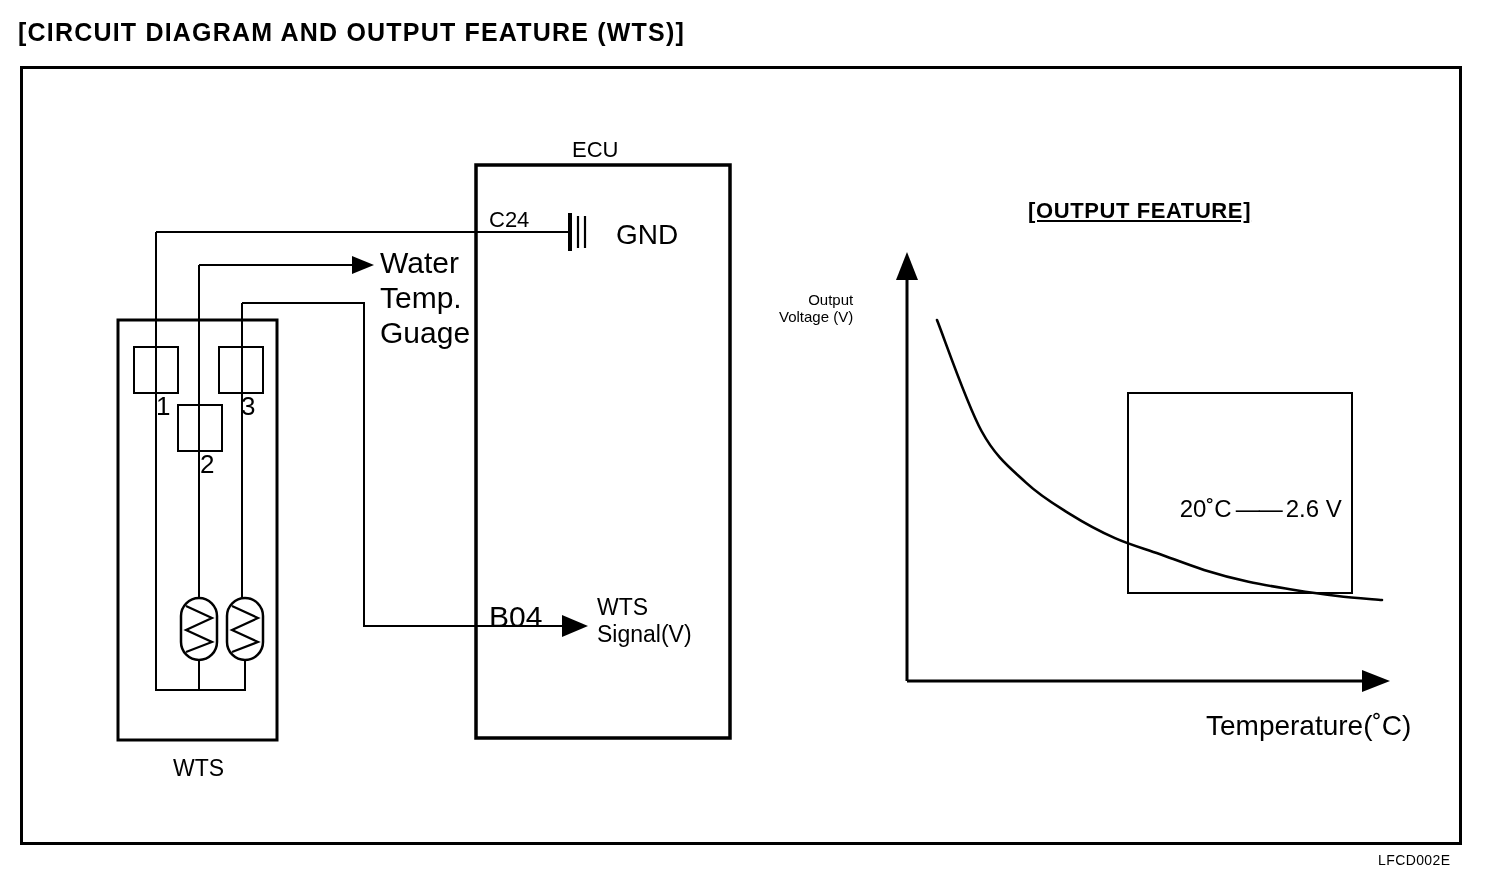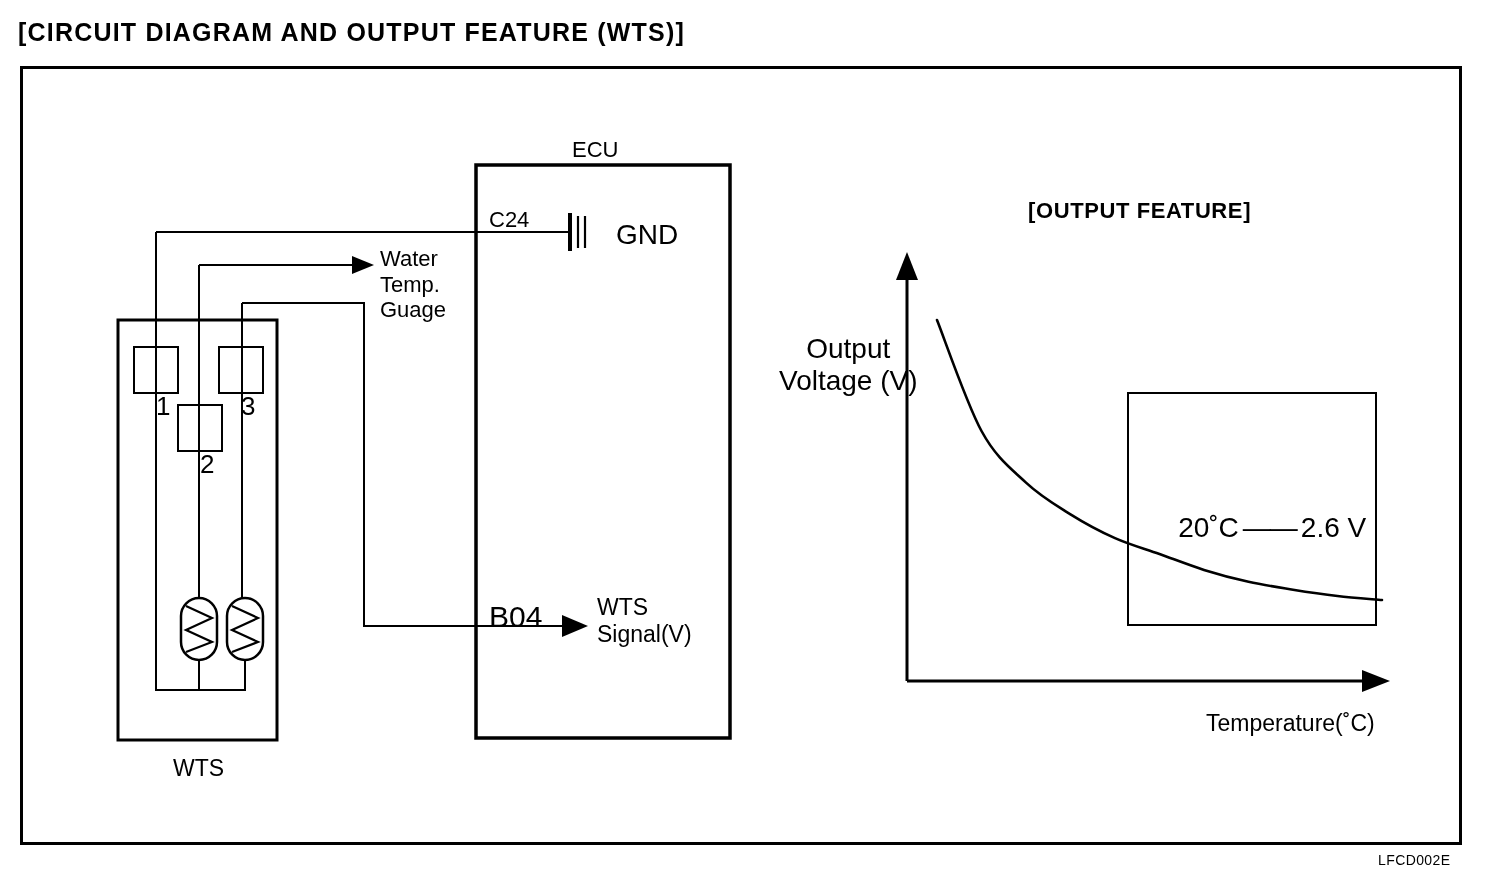--- a/index.html
+++ b/index.html
@@ -12,24 +12,24 @@
   #outer-frame{
     position:absolute;left:20px;top:66px;width:1442px;height:779px;
     border:3px solid #000;box-sizing:border-box;
   }
   #footer-code{
     position:absolute;left:1378px;top:852px;
     font-size:14px;font-weight:normal;letter-spacing:.4px;
   }
   svg{position:absolute;left:0;top:0;overflow:visible;}
   .lbl{position:absolute;white-space:pre;line-height:1.16;}
-  .b{font-weight:bold;}
+  .b{font-weight:bold;text-decoration:underline;}
   .vbox{
     position:absolute;border:2.5px solid #000;box-sizing:border-box;
-    padding:3px 9px 4px 18px;font-size:28px;line-height:1.33;white-space:pre;
+    padding:3px 9px 4px 24px;font-size:24px;line-height:1.33;white-space:pre;
   }
 </style>
 </head>
 <body>
 
 <div id="page-title">[CIRCUIT DIAGRAM AND OUTPUT FEATURE (WTS)]</div>
 
 <div id="outer-frame"></div>
 
 <svg width="1504" height="894">
@@ -85,30 +85,30 @@
 
 <div class="lbl" style="left:489px;top:207px;font-size:22px;text-align:right;">C24</div>
 
 <div class="lbl" style="left:616px;top:219px;font-size:28px;">GND</div>
 
 <div class="lbl" style="left:489px;top:600px;font-size:30px;">B04</div>
 
 <div class="lbl" style="left:597px;top:594px;font-size:23px;">WTS
 Signal(V)</div>
 
-<div class="lbl" style="left:380px;top:246px;font-size:22px;">Water
+<div class="lbl" style="left:380px;top:246px;font-size:30px;">Water
 Temp.
 Guage</div>
 
 <div class="lbl b" style="left:1028px;top:198px;font-size:22px;letter-spacing:.6px;">[OUTPUT FEATURE]</div>
 
-<div class="lbl" style="left:779px;top:291px;font-size:28px;text-align:center;margin-top:42px;">Output
+<div class="lbl" style="left:779px;top:291px;font-size:15px;text-align:right;">Output
 Voltage (V)</div>
 
-<div class="lbl" style="left:1206px;top:710px;font-size:23px;text-align:center;">Temperature(˚C)</div>
+<div class="lbl" style="left:1206px;top:710px;font-size:28px;text-align:center;">Temperature(˚C)</div>
 
 <svg width="1504" height="894">
 
   <line x1="907" y1="272" x2="907" y2="681" stroke="#000" stroke-width="3"></line>
   <polygon points="907,252 896,280 918,280" fill="#000"></polygon>
 
   <line x1="907" y1="681" x2="1370" y2="681" stroke="#000" stroke-width="3"></line>
   <polygon points="1390,681 1362,670 1362,692" fill="#000"></polygon>
 
   <path id="response-curve" fill="none" stroke="#000" stroke-width="2.6" stroke-linecap="round" d="M 937.0 320.0 C 944.4 338.5, 966.7 403.9, 981.5 431.0 C 996.3 458.1, 1011.2 468.7, 1026.0 482.6 C 1040.8 496.5, 1055.7 505.1, 1070.5 514.3 C 1085.3 523.6, 1100.2 531.5, 1115.0 538.1 C 1129.8 544.7, 1144.7 548.7, 1159.5 554.0 C 1174.3 559.3, 1189.2 565.2, 1204.0 569.9 C 1218.8 574.5, 1233.7 578.5, 1248.5 581.8 C 1263.3 585.1, 1278.2 587.3, 1293.0 589.7 C 1307.8 592.1, 1322.7 594.3, 1337.5 596.0 C 1352.3 597.8, 1374.6 599.3, 1382.0 600.0"></path>

